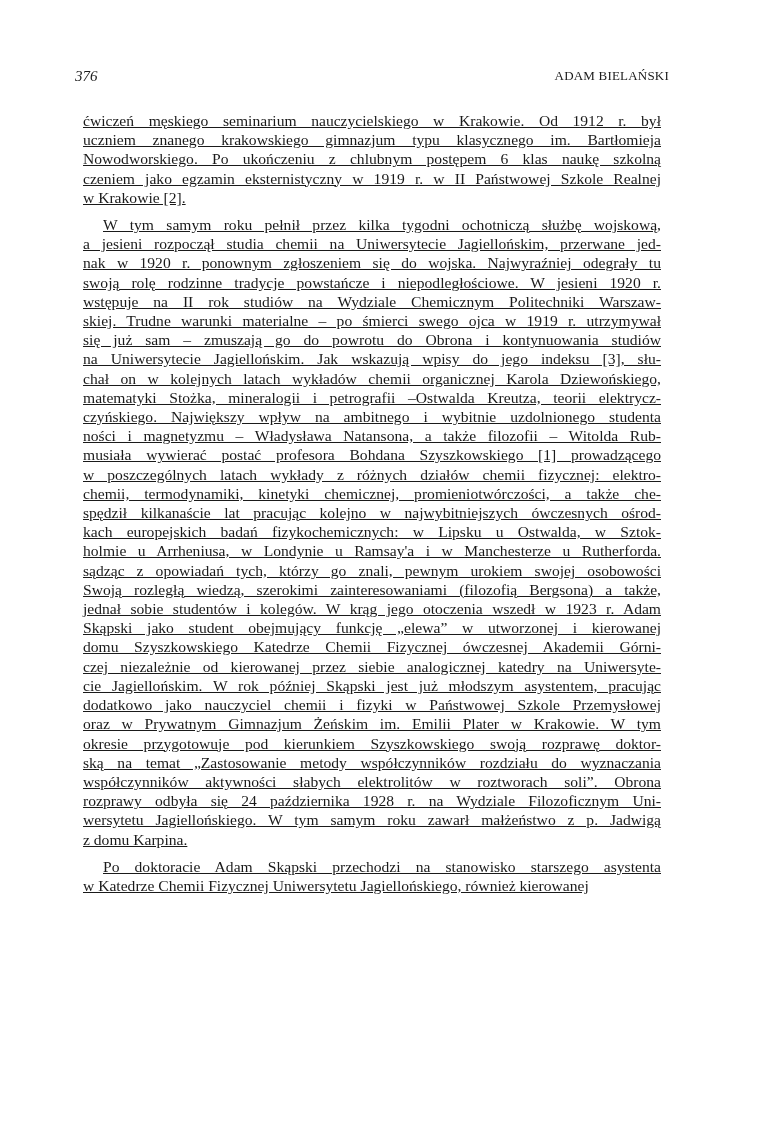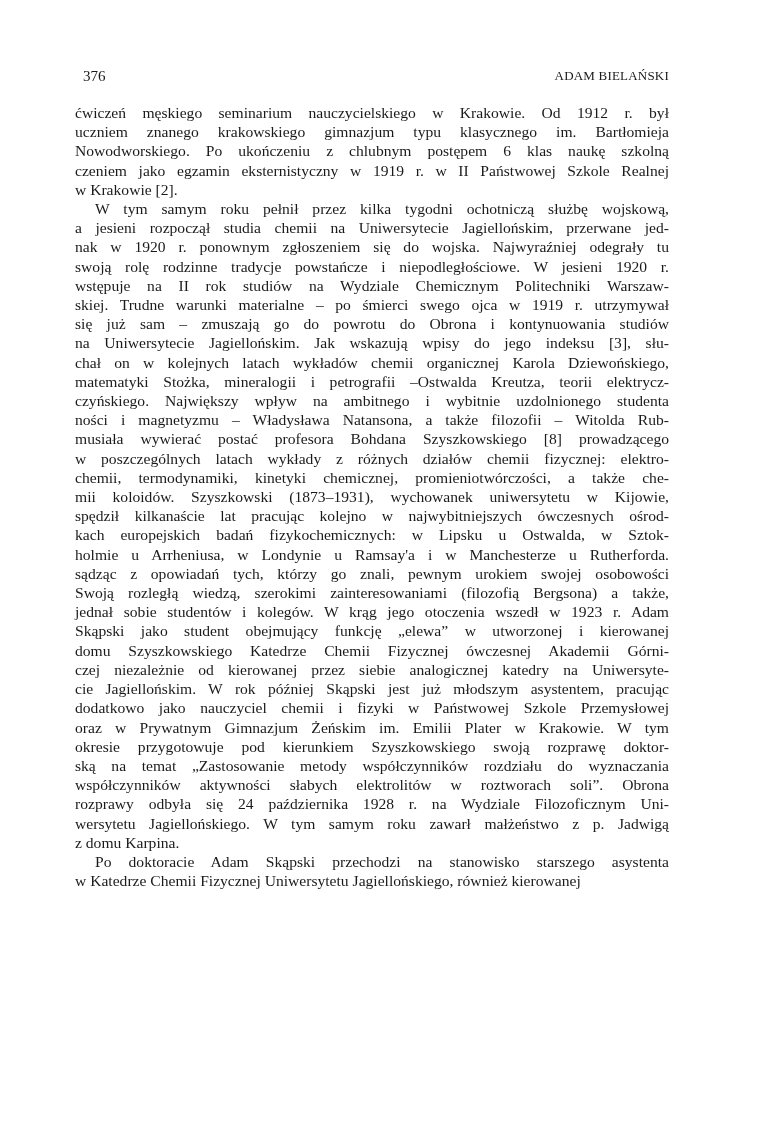--- a/index.html
+++ b/index.html
@@ -6,27 +6,27 @@
   body { width: 768px; height: 1136px; position: relative; overflow: hidden; }
   .page {
     position: absolute; left: 75px; top: 0; width: 594px;
     font-family: "Liberation Serif", "DejaVu Serif", serif;
     color: #1a1a1a;
   }
   .header {
     position: absolute; left: 0; top: 66px; width: 594px; height: 20px;
     font-size: 15px; line-height: 20px;
   }
-  .page-number { position: absolute; left: 8px; top: 0; }
+  .page-number { position: absolute; left: 0; top: 0; font-style: italic; }
   .running-head { position: absolute; right: 0; top: 0; font-size: 13px; letter-spacing: 0.2px; }
   .body-text {
     position: absolute; left: 0; top: 103px; width: 594px;
     font-size: 15.6px; line-height: 19.2px;
   }
-  .body-text p { margin: 0; text-align: justify; text-align-last: left; hyphens: manual; }
+  .body-text p { margin: 8px; text-align: justify; text-align-last: left; hyphens: manual; text-decoration: underline; }
   .body-text p.indent { text-indent: 20px; }
   .line { display: block; text-align: justify; text-align-last: justify; white-space: nowrap; }
   .line.last { text-align-last: left; }
 </style>
 </head>
 <body>
 
 <div class="page">
   <div class="header">
     <span class="page-number">376</span>
@@ -46,24 +46,23 @@
         <span class="line">nak w 1920 r. ponownym zgłoszeniem się do wojska. Najwyraźniej odegrały tu</span>
         <span class="line">swoją rolę rodzinne tradycje powstańcze i niepodległościowe. W jesieni 1920 r.</span>
         <span class="line">wstępuje na II rok studiów na Wydziale Chemicznym Politechniki Warszaw-</span>
         <span class="line">skiej. Trudne warunki materialne – po śmierci swego ojca w 1919 r. utrzymywał</span>
         <span class="line">się już sam – zmuszają go do powrotu do Obrona i kontynuowania studiów</span>
         <span class="line">na Uniwersytecie Jagiellońskim. Jak wskazują wpisy do jego indeksu [3], słu-</span>
         <span class="line">chał on w kolejnych latach wykładów chemii organicznej Karola Dziewońskiego,</span>
         <span class="line">matematyki Stożka, mineralogii i petrografii –Ostwalda Kreutza, teorii elektrycz-</span>
         <span class="line">czyńskiego. Największy wpływ na ambitnego i wybitnie uzdolnionego studenta</span>
         <span class="line">ności i magnetyzmu – Władysława Natansona, a także filozofii – Witolda Rub-</span>
-        <span class="line">musiała wywierać postać profesora Bohdana Szyszkowskiego [8] prowadzącego</span>
+        <span class="line">musiała wywierać postać profesora Bohdana Szyszkowskiego [1] prowadzącego</span>
         <span class="line">w poszczególnych latach wykłady z różnych działów chemii fizycznej: elektro-</span>
         <span class="line">chemii, termodynamiki, kinetyki chemicznej, promieniotwórczości, a także che-</span>
-        <span class="line">mii koloidów. Szyszkowski (1873–1931), wychowanek uniwersytetu w Kijowie,</span>
         <span class="line">spędził kilkanaście lat pracując kolejno w najwybitniejszych ówczesnych ośrod-</span>
         <span class="line">kach europejskich badań fizykochemicznych: w Lipsku u Ostwalda, w Sztok-</span>
         <span class="line">holmie u Arrheniusa, w Londynie u Ramsay'a i w Manchesterze u Rutherforda.</span>
         <span class="line">sądząc z opowiadań tych, którzy go znali, pewnym urokiem swojej osobowości</span>
         <span class="line">Swoją rozległą wiedzą, szerokimi zainteresowaniami (filozofią Bergsona) a także,</span>
         <span class="line">jednał sobie studentów i kolegów. W krąg jego otoczenia wszedł w 1923 r. Adam</span>
         <span class="line">Skąpski jako student obejmujący funkcję „elewa” w utworzonej i kierowanej</span>
         <span class="line">domu Szyszkowskiego Katedrze Chemii Fizycznej ówczesnej Akademii Górni-</span>
         <span class="line">czej niezależnie od kierowanej przez siebie analogicznej katedry na Uniwersyte-</span>
         <span class="line">cie Jagiellońskim. W rok później Skąpski jest już młodszym asystentem, pracując</span>

